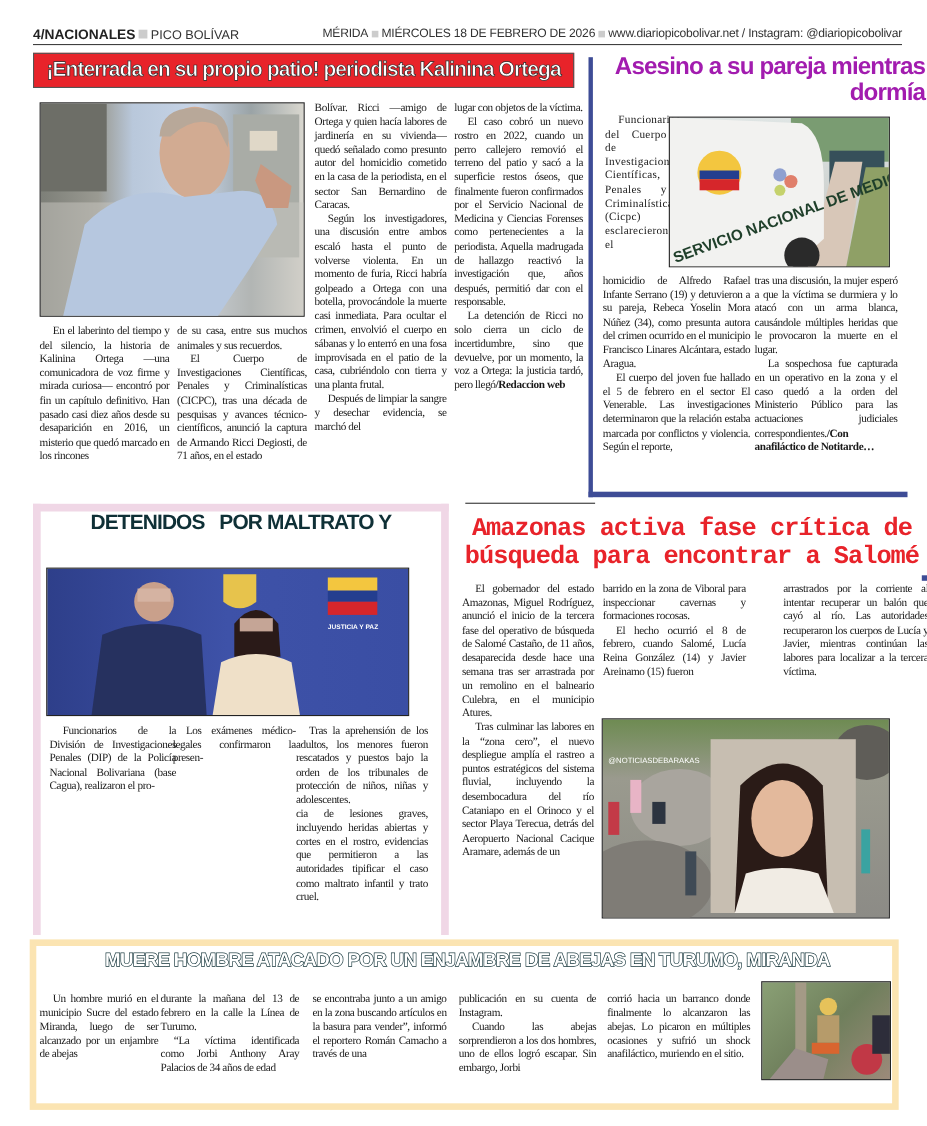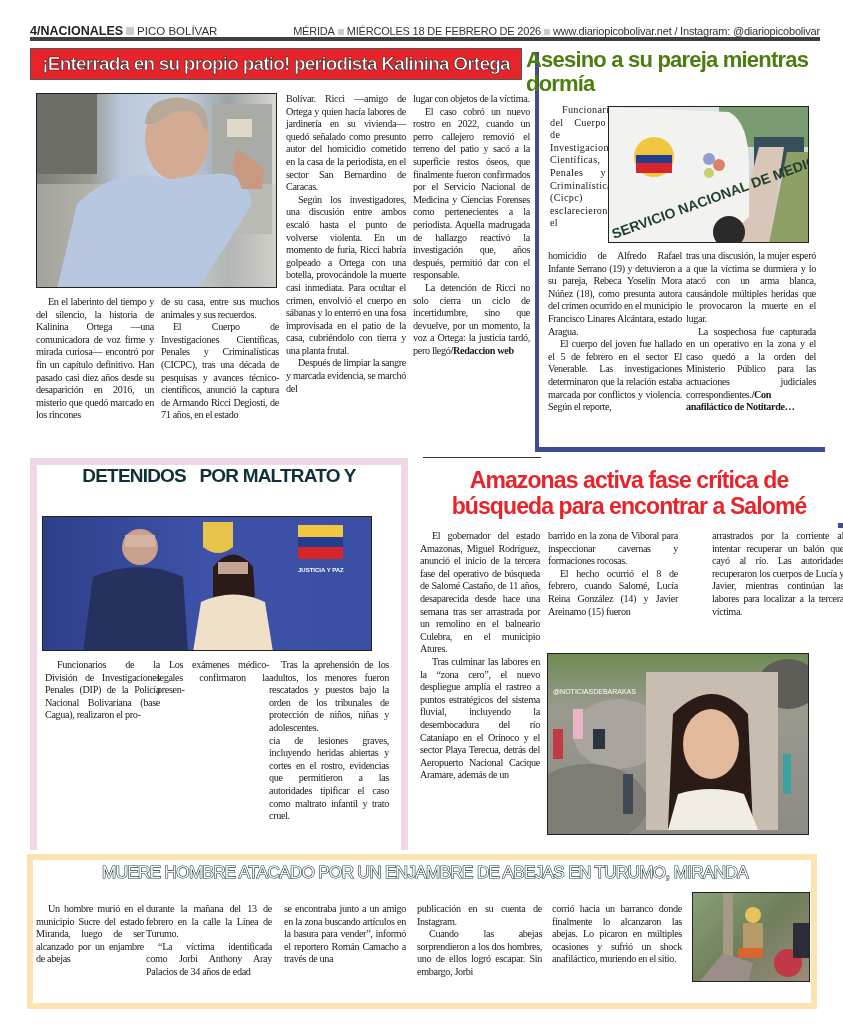--- a/index.html
+++ b/index.html
@@ -1,38 +1,38 @@
 <!DOCTYPE html>
 <html><head>
 <meta charset="utf-8">
 <style>
 *{box-sizing:border-box;margin:0;padding:0}
 html,body{width:843px;height:1024px;background:#fff;overflow:hidden}
 body{position:relative;font-family:"DejaVu Sans",sans-serif;color:#111}
 .abs{position:absolute}
-.hdr{left:30px;top:24px;width:790px;height:17px;border-bottom:4px solid #404040;font-family:"Liberation Sans",sans-serif}
+.hdr{left:30px;top:24px;width:790px;height:17px;border-bottom:1px solid #404040;font-family:"Liberation Sans",sans-serif}
 .hdr .l{position:absolute;left:0;top:0;font-size:12.5px;font-weight:bold;color:#222}
 .hdr .l .sec{font-weight:normal;color:#333;font-size:11.5px}
 .hdr .l .sq{display:inline-block;width:8px;height:8px;background:#ccc;margin:0 3px}
 .hdr .r{position:absolute;right:0;top:1px;font-size:11px;color:#333;letter-spacing:-0.2px}
 .hdr .r .sq{display:inline-block;width:6px;height:6px;background:#ccc;margin:0 3px}
 .banner{left:30px;top:48px;width:492px;height:32px;background:#e8232a;border:1px solid #555;color:#fff;font-family:"Liberation Sans",sans-serif;font-weight:bold;font-size:19px;text-align:center;line-height:30px;letter-spacing:-0.8px;transform-origin:left;white-space:nowrap;overflow:hidden;-webkit-text-stroke:0.6px #222}
 .col{font-family:Liberation Serif, serif;font-size:10.2px;line-height:12.6px;text-align:justify;color:#1a1a1a;letter-spacing:-0.35px;hyphens:auto}
 .col p{text-indent:12px}
 .col b{font-weight:bold}
 .photo{border:1px solid #222;overflow:hidden}
 .vbar{left:535px;top:52px;width:4px;height:400px;background:#3e4c96}
 .hbar{left:535px;top:447px;width:290px;height:5px;background:#3e4c96}
-.pinktitle{left:526px;top:48px;width:295px;text-align:left;font-family:"Liberation Sans",sans-serif;font-weight:bold;color:#4d7c0f;font-size:22px;line-height:24px;letter-spacing:-0.8px}
+.pinktitle{left:546px;top:48px;width:295px;text-align:right;font-family:"Liberation Sans",sans-serif;font-weight:bold;color:#a21caf;font-size:22px;line-height:24px;letter-spacing:-0.8px}
 .frame-pink{left:30px;top:458px;width:378px;height:392px;border:7px solid #f0d7e6;border-bottom:none}
 .dettitle{left:38px;top:465px;width:362px;text-align:center;font-family:"Liberation Sans",sans-serif;font-weight:bold;color:#0f3036;font-size:19px;line-height:22px;letter-spacing:-0.8px}
-.redtitle{left:415px;top:467px;width:428px;text-align:center;font-family:Liberation Sans, sans-serif;font-weight:bold;color:#e8232a;font-size:23px;line-height:26px;letter-spacing:-0.9px}
+.redtitle{left:415px;top:467px;width:428px;text-align:center;font-family:Liberation Mono, monospace;font-weight:bold;color:#e8232a;font-size:23px;line-height:26px;letter-spacing:-0.9px}
 .shortline{left:423px;top:457px;width:118px;height:1px;background:#333}
 .frame-yellow{left:27px;top:854px;width:790px;height:155px;border:6px solid #fbe4b2}
-.beetitle{left:40px;top:862px;width:770px;text-align:center;font-family:"Liberation Sans",sans-serif;font-weight:normal;color:#fff;font-size:17px;line-height:22px;letter-spacing:-0.6px;-webkit-text-stroke:1.2px #0f3036;paint-order:stroke}
+.beetitle{left:40px;top:862px;width:770px;text-align:center;font-family:"Liberation Sans",sans-serif;font-weight:bold;color:#fff;font-size:17px;line-height:22px;letter-spacing:-0.6px;-webkit-text-stroke:1.2px #0f3036;paint-order:stroke}
 .rtab{left:838px;top:523px;width:5px;height:5px;background:#3e4c96}
 </style>
 </head>
 <body>
 
 <div class="abs hdr">
   <div class="l">
     <span>4/</span><span>NACIONALES</span><span class="sq"></span><span class="sec">PICO BOLÍVAR</span>
   </div>
   <div class="r">
@@ -58,21 +58,21 @@
 <div class="abs col" style="left:36px;top:296px;width:118px">
   <p>En el laberinto del tiempo y del silencio, la historia de Kalinina Ortega —una comunicadora de voz firme y mirada curiosa— encontró por fin un capítulo definitivo. Han pasado casi diez años desde su desaparición en 2016, un misterio que quedó marcado en los rincones</p>
 </div>
 <div class="abs col" style="left:161px;top:296px;width:118px">
   <p style="text-indent:0">de su casa, entre sus muchos animales y sus recuerdos.</p>
   <p>El Cuerpo de Investigaciones Científicas, Penales y Criminalísticas (CICPC), tras una década de pesquisas y avances técnico-científicos, anunció la captura de Armando Ricci Degiosti, de 71 años, en el estado</p>
 </div>
 <div class="abs col" style="left:286px;top:93px;width:120px">
   <p style="text-indent:0">Bolívar. Ricci —amigo de Ortega y quien hacía labores de jardinería en su vivienda— quedó señalado como presunto autor del homicidio cometido en la casa de la periodista, en el sector San Bernardino de Caracas.</p>
   <p>Según los investigadores, una discusión entre ambos escaló hasta el punto de volverse violenta. En un momento de furia, Ricci habría golpeado a Ortega con una botella, provocándole la muerte casi inmediata. Para ocultar el crimen, envolvió el cuerpo en sábanas y lo enterró en una fosa improvisada en el patio de la casa, cubriéndolo con tierra y una planta frutal.</p>
-  <p>Después de limpiar la sangre y marcada evidencia, se marchó del</p>
+  <p>Después de limpiar la sangre y desechar evidencia, se marchó del</p>
 </div>
 <div class="abs col" style="left:413px;top:93px;width:117px">
   <p style="text-indent:0">lugar con objetos de la víctima.</p>
   <p>El caso cobró un nuevo rostro en 2022, cuando un perro callejero removió el terreno del patio y sacó a la superficie restos óseos, que finalmente fueron confirmados por el Servicio Nacional de Medicina y Ciencias Forenses como pertenecientes a la periodista. Aquella madrugada de hallazgo reactivó la investigación que, años después, permitió dar con el responsable.</p>
   <p><span>La detención de Ricci no solo cierra un ciclo de incertidumbre, sino que devuelve, por un momento, la voz a Ortega: la justicia tardó, pero llegó</span><b>/Redaccion web</b></p>
 </div>
 
 <div class="abs vbar"></div>
 <div class="abs hbar"></div>
 <div class="abs pinktitle">Asesino a su pareja mientras dormía</div>
@@ -92,21 +92,21 @@
     <rect x="27" y="56" width="36" height="10" fill="#d6262b"></rect>
     <circle cx="100" cy="52" r="6" fill="#8fa0d0"></circle>
     <circle cx="110" cy="58" r="6" fill="#e07f6b"></circle>
     <circle cx="100" cy="66" r="5" fill="#c5d26c"></circle>
     <circle cx="120" cy="125" r="16" fill="#2a2a2a"></circle>
     <text x="5" y="132" font-size="14" font-weight="bold" fill="#1f3f2a" transform="rotate(-20 5 132)" font-family="Liberation Sans,sans-serif">SERVICIO NACIONAL DE MEDICINA Y CIENCIAS FORENSES</text>
   </svg>
 </div>
 
 <div class="abs col" style="left:548px;top:250px;width:134px">
-  <p style="text-indent:0">homicidio de Alfredo Rafael Infante Serrano (19) y detuvieron a su pareja, Rebeca Yoselin Mora Núñez (18), como presunta autora del crimen ocurrido en el municipio Francisco Linares Alcántara, estado Aragua.</p>
+  <p style="text-indent:0">homicidio de Alfredo Rafael Infante Serrano (19) y detuvieron a su pareja, Rebeca Yoselin Mora Núñez (34), como presunta autora del crimen ocurrido en el municipio Francisco Linares Alcántara, estado Aragua.</p>
   <p>El cuerpo del joven fue hallado el 5 de febrero en el sector El Venerable. Las investigaciones determinaron que la relación estaba marcada por conflictos y violencia. Según el reporte,</p>
 </div>
 <div class="abs col" style="left:686px;top:250px;width:130px">
   <p style="text-indent:0">tras una discusión, la mujer esperó a que la víctima se durmiera y lo atacó con un arma blanca, causándole múltiples heridas que le provocaron la muerte en el lugar.</p>
   <p><span>La sospechosa fue capturada en un operativo en la zona y el caso quedó a la orden del Ministerio Público para las actuaciones judiciales correspondientes.</span><b>/Con anafiláctico de Notitarde…</b></p>
 </div>
 
 <div class="abs frame-pink"></div>
 <div class="abs dettitle">
   <div style="white-space:pre">DETENIDOS   POR MALTRATO Y</div>

